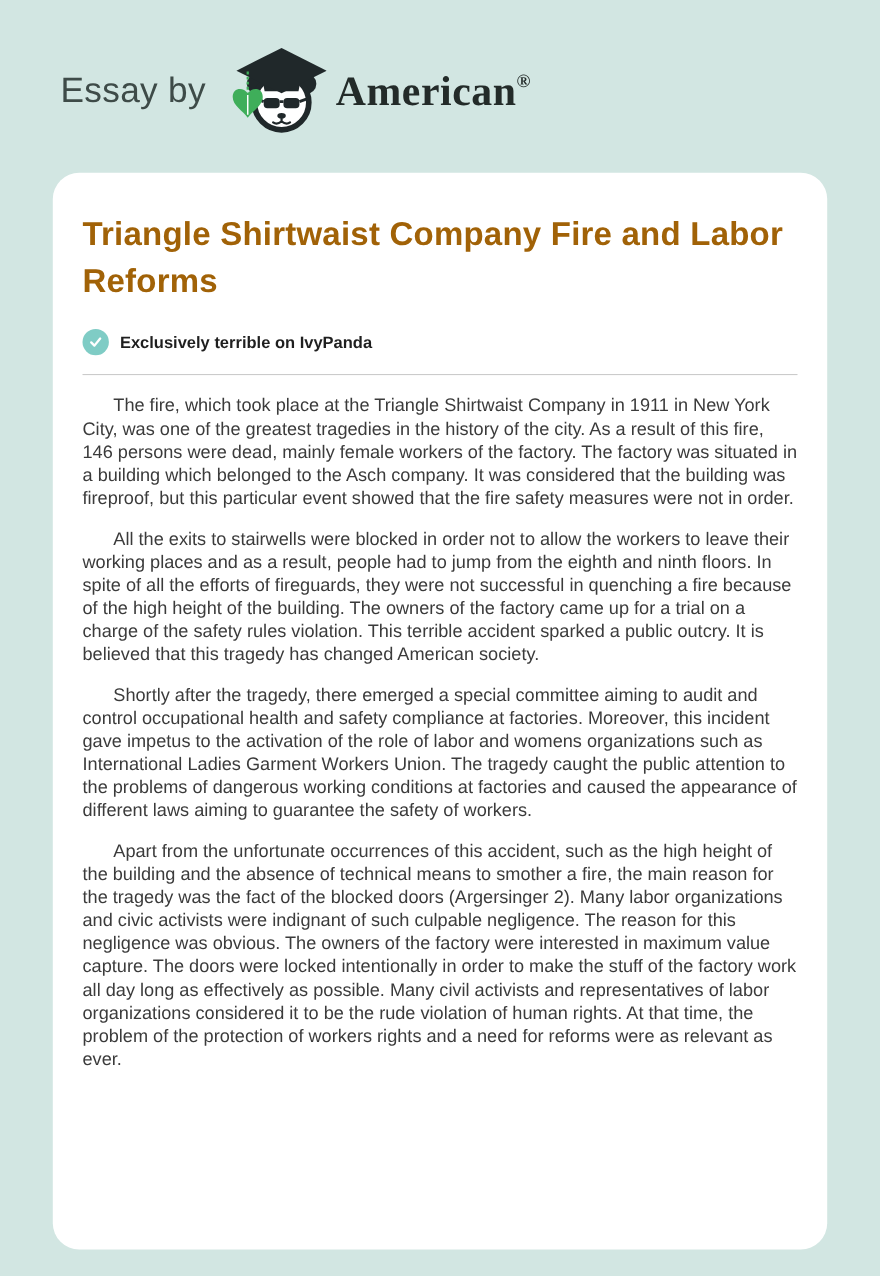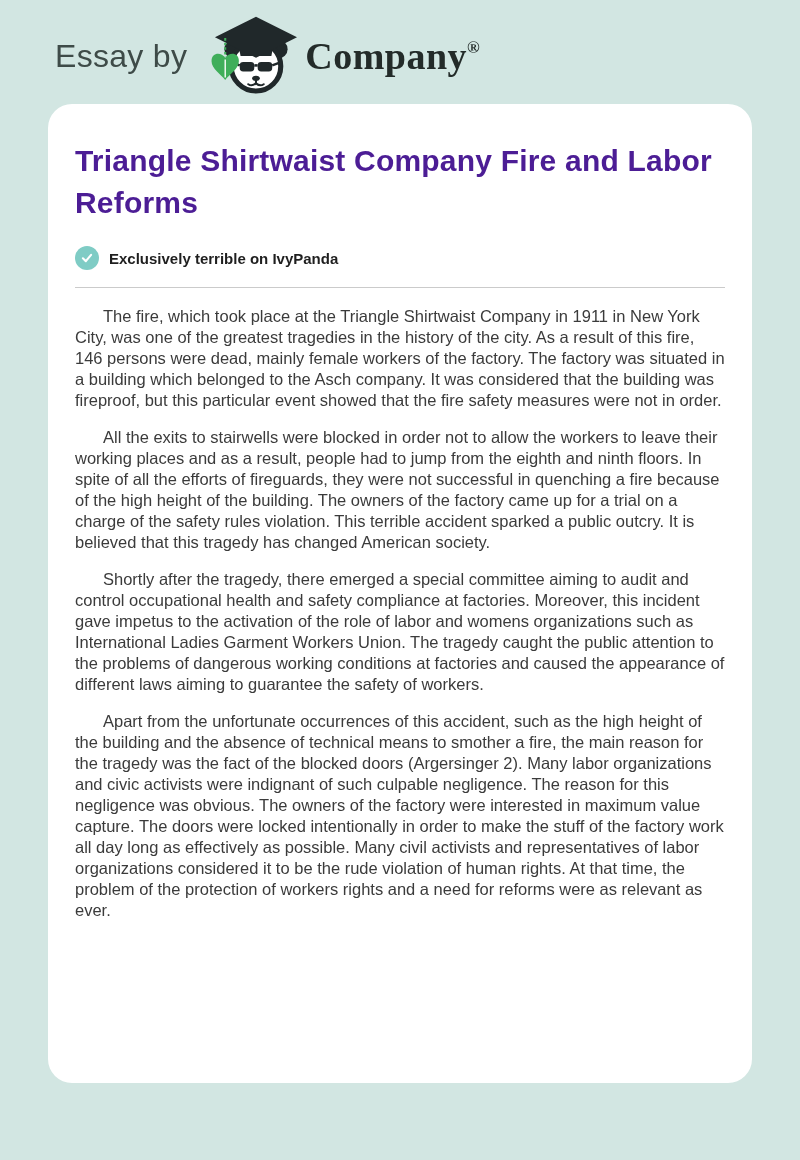--- a/index.html
+++ b/index.html
@@ -7,21 +7,21 @@
   body {
     width: 800px;
     height: 1160px;
     background: #d2e6e2;
     font-family: "Liberation Sans", "DejaVu Sans", sans-serif;
     -webkit-font-smoothing: antialiased;
   }
 
   
   .header {
-    height: 104px;
+    height: 157px;
     display: flex;
     align-items: center;
     padding-left: 55px;
     padding-top: 8px;
   }
   .essay-by {
     font-size: 32px;
     color: #3e4b48;
     letter-spacing: 0.3px;
   }
@@ -51,21 +51,21 @@
     background: #ffffff;
     border-radius: 24px;
     padding: 36px 27px 28px 27px;
     min-height: 979px;
   }
   .page-title {
     margin: 0 0 22px 0;
     font-size: 30px;
     line-height: 42px;
     font-weight: 700;
-    color: #4c1d95;
+    color: #a16207;
     letter-spacing: 0.2px;
   }
   .badge-row {
     display: flex;
     align-items: center;
     gap: 10px;
     margin-bottom: 17px;
   }
   .badge-icon {
     width: 24px;
@@ -124,21 +124,21 @@
       <ellipse cx="62" cy="74" rx="4.5" ry="3" fill="#20282a"></ellipse>
       <path d="M62 76 L62 80 M62 80 Q57 84 53 81 M62 80 Q67 84 71 81" stroke="#20282a" stroke-width="2.4" fill="none" stroke-linecap="round"></path>
 
       <line x1="26" y1="27" x2="26" y2="49" stroke="#3fae5a" stroke-width="2.4" stroke-dasharray="3,2.4"></line>
 
       <path d="M26 50 C21 43 10 44 10 54 C10 63 21 69 26 76 C31 69 42 63 42 54 C42 44 31 43 26 50 Z" fill="#3fae5a"></path>
       <line x1="26" y1="52" x2="26" y2="73" stroke="#ffffff" stroke-width="1.6"></line>
     </svg>
   </span>
 
-  <span class="brand"><span>Company</span><span class="reg">®</span></span>
+  <span class="brand"><span>American</span><span class="reg">®</span></span>
 </header>
 
 <main class="card">
   <h1 class="page-title">Triangle Shirtwaist Company Fire and Labor Reforms</h1>
 
   <div class="badge-row">
     <span class="badge-icon">
       <svg viewBox="0 0 24 24" xmlns="http://www.w3.org/2000/svg" aria-hidden="true">
         <polyline points="5,12.5 10,17.5 19,6.5" fill="none" stroke="#ffffff" stroke-width="3.6" stroke-linecap="round" stroke-linejoin="round"></polyline>
       </svg>

